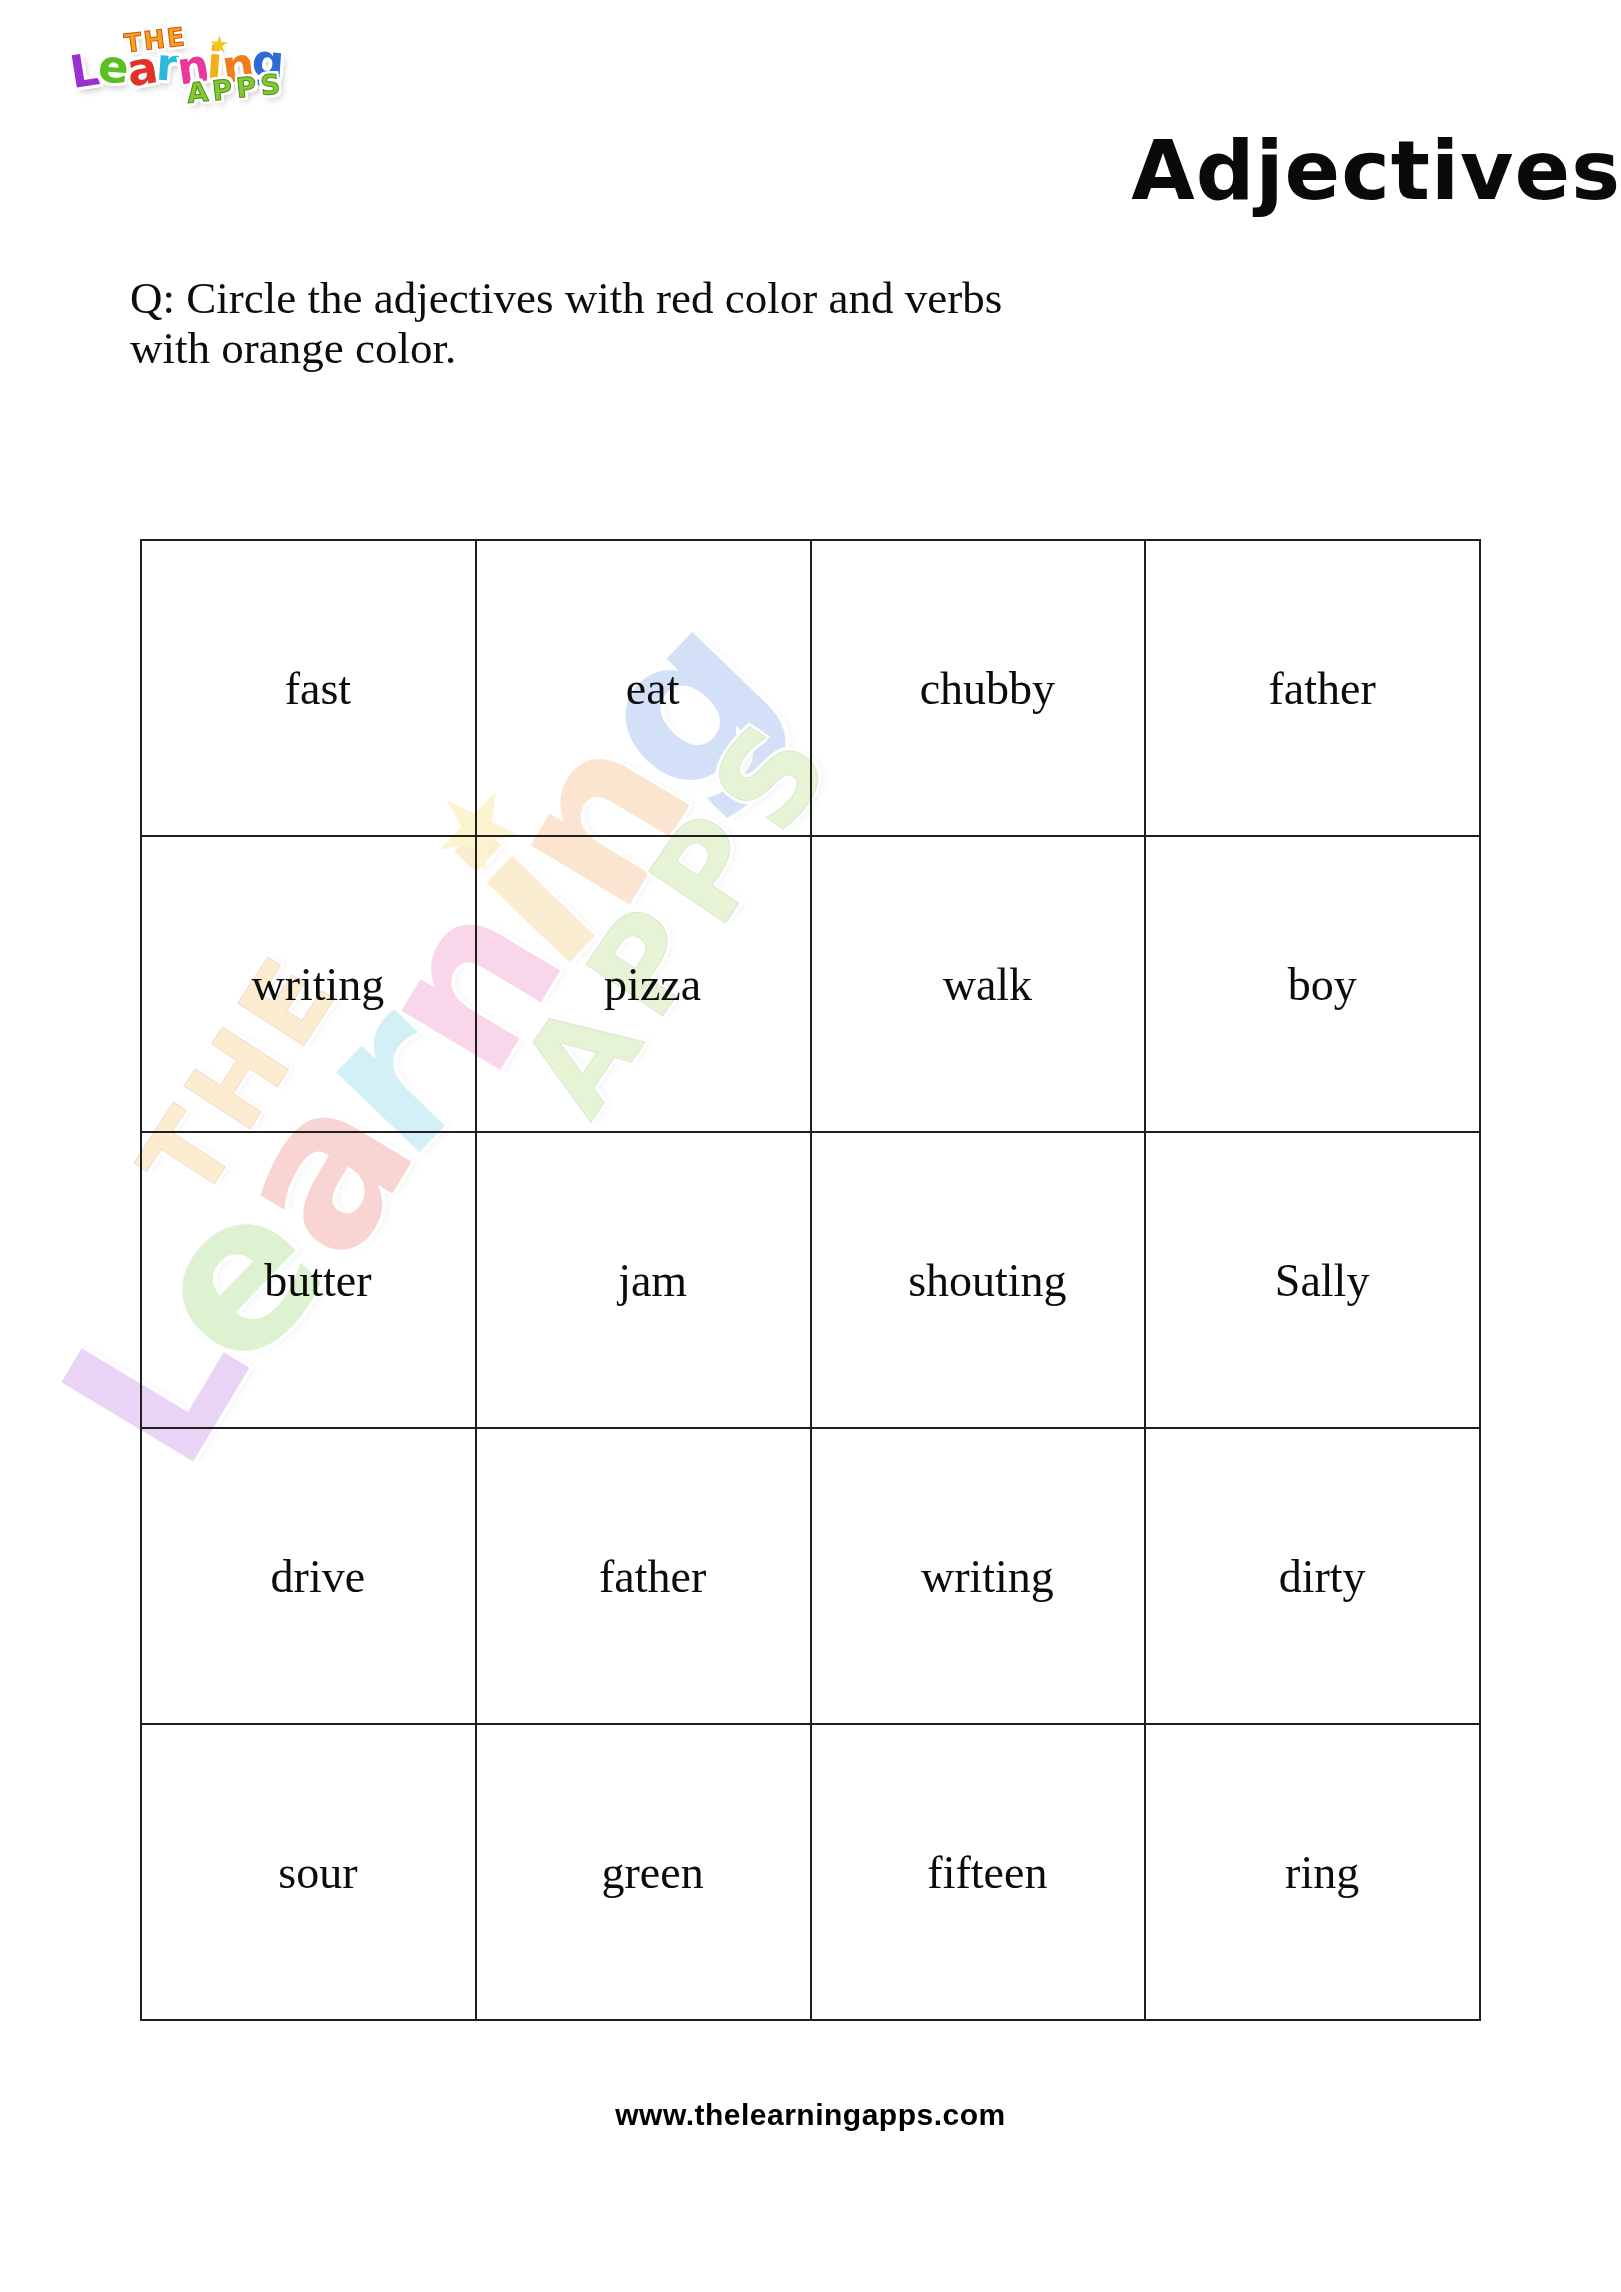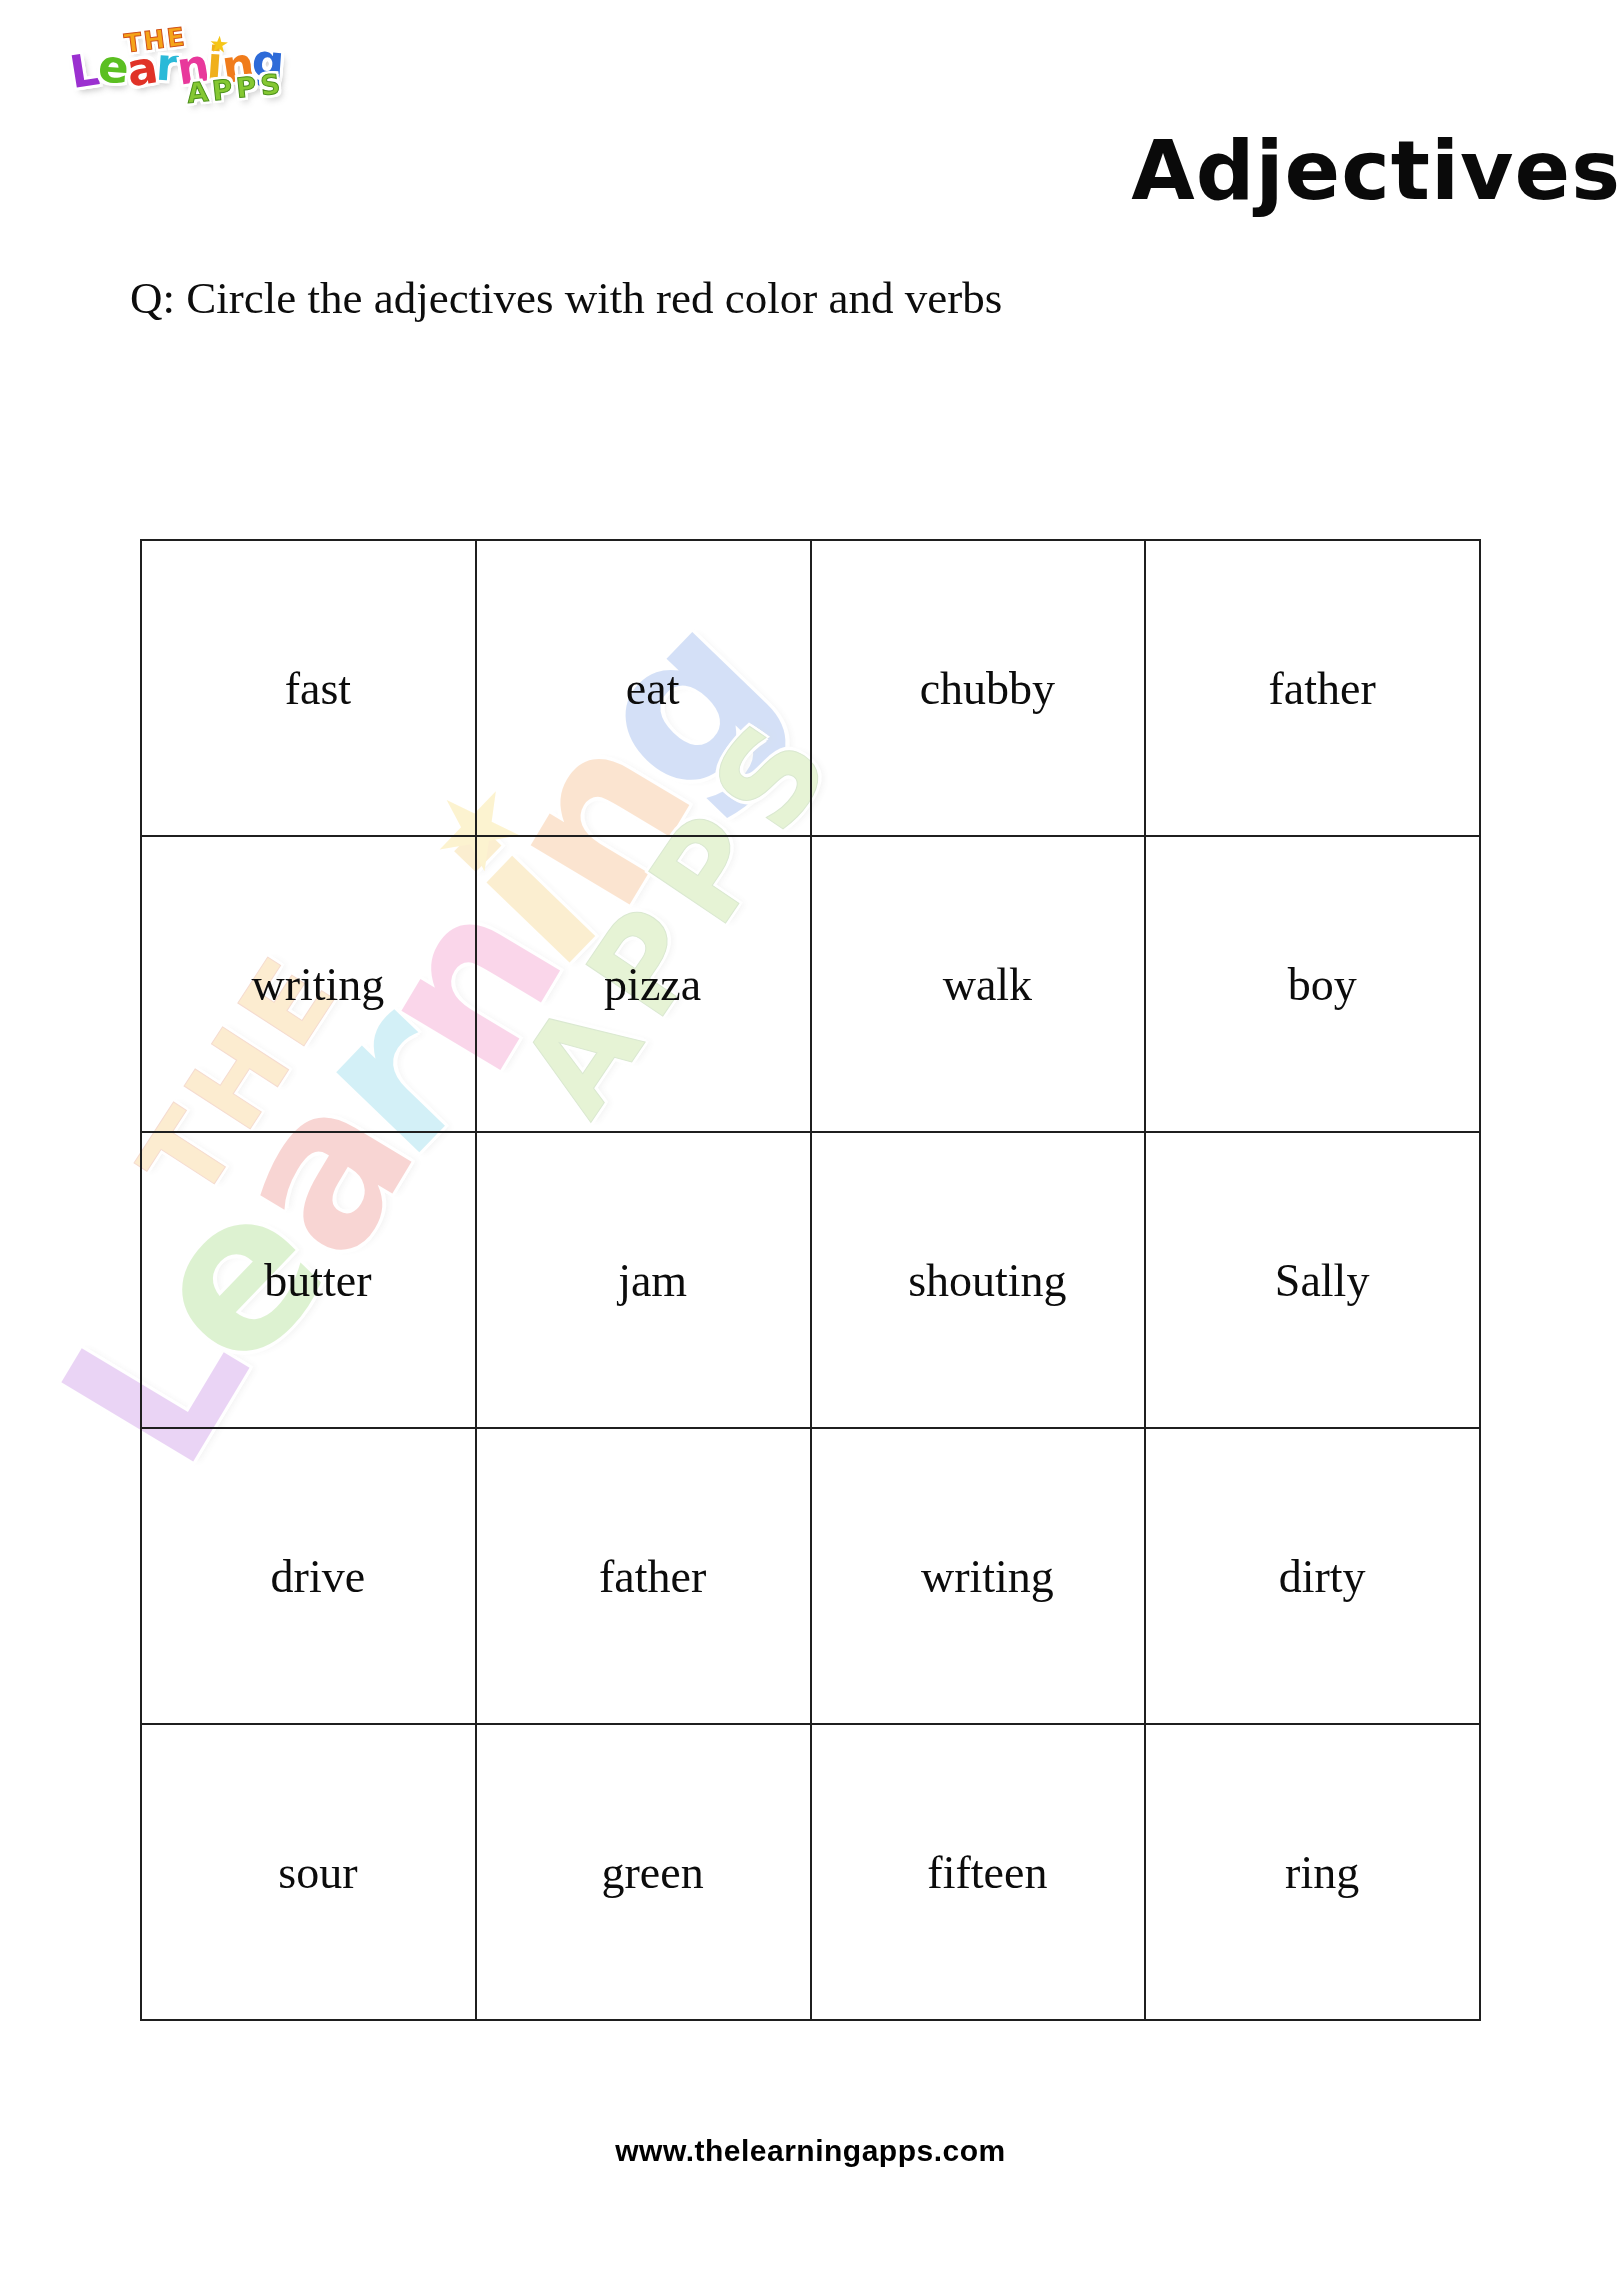--- a/index.html
+++ b/index.html
@@ -111,21 +111,20 @@
   
   .footer {
     position:absolute; left:0; top:2098px; width:100%;
     text-align:center;
     font-family:"Liberation Sans", sans-serif;
     font-weight:bold;
     font-size:30px;
     letter-spacing:0.5px;
     color:#000;
     z-index:2;
-    margin-top:36px;
   }
 </style>
 </head>
 <body>
 
 <div class="logo watermark" aria-hidden="true">
   <div class="logo-the" style="color: rgb(245, 164, 24);">THE</div>
   <div class="logo-learning">
     <span style="color: rgb(155, 48, 208);">L</span><span style="color: rgb(91, 191, 33);">e</span><span style="color: rgb(224, 50, 39);">a</span><span style="color: rgb(42, 185, 216);">r</span><span style="color: rgb(232, 56, 155);">n</span><span class="logo-i"><span class="star" style="color: rgb(245, 197, 24);">★</span><span style="color: rgb(240, 176, 28);">i</span></span><span style="color: rgb(240, 124, 28);">n</span><span style="color: rgb(46, 107, 216);">g</span>
   </div>
@@ -137,20 +136,21 @@
   <div class="logo-learning">
     <span style="color: rgb(155, 48, 208);">L</span><span style="color: rgb(91, 191, 33);">e</span><span style="color: rgb(224, 50, 39);">a</span><span style="color: rgb(42, 185, 216);">r</span><span style="color: rgb(232, 56, 155);">n</span><span class="logo-i"><span class="star" style="color: rgb(245, 197, 24);">★</span><span style="color: rgb(240, 176, 28);">i</span></span><span style="color: rgb(240, 124, 28);">n</span><span style="color: rgb(46, 107, 216);">g</span>
   </div>
   <div class="logo-apps" style="color: rgb(133, 200, 50);">APPS</div>
 </div>
 
 <div class="title">Adjectives</div>
 
 <div class="question">
   <div>Q: Circle the adjectives with red color and verbs</div>
+  <div>with orange color.</div>
 </div>
 
 <table class="word-table">
   <tbody>
     <tr>
       <td>fast</td>
       <td>eat</td>
       <td>chubby</td>
       <td>father</td>
     </tr>

